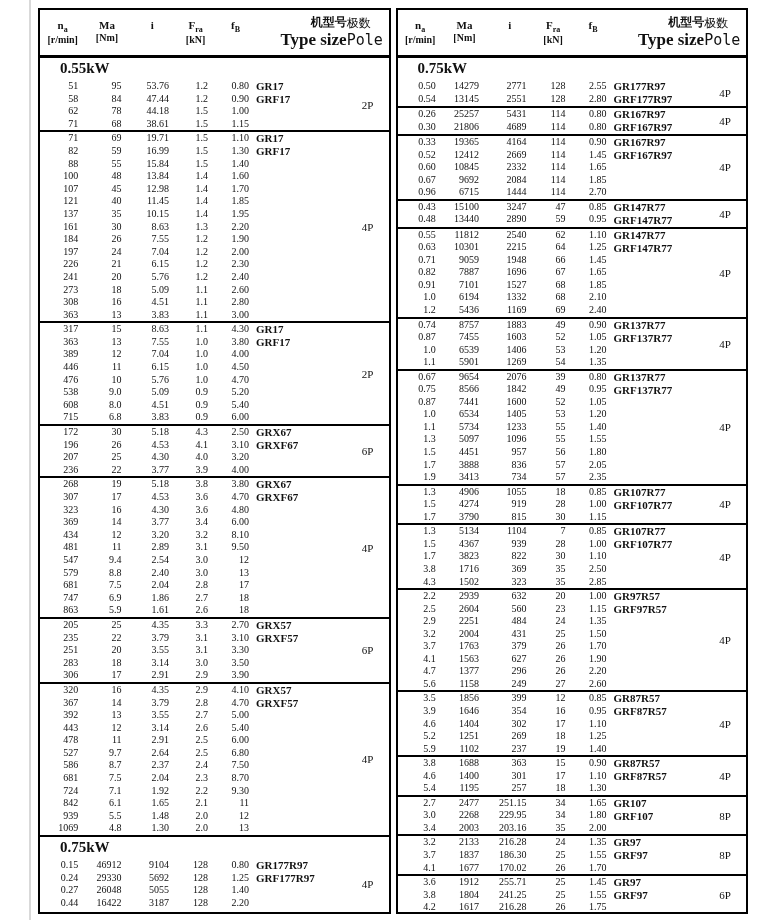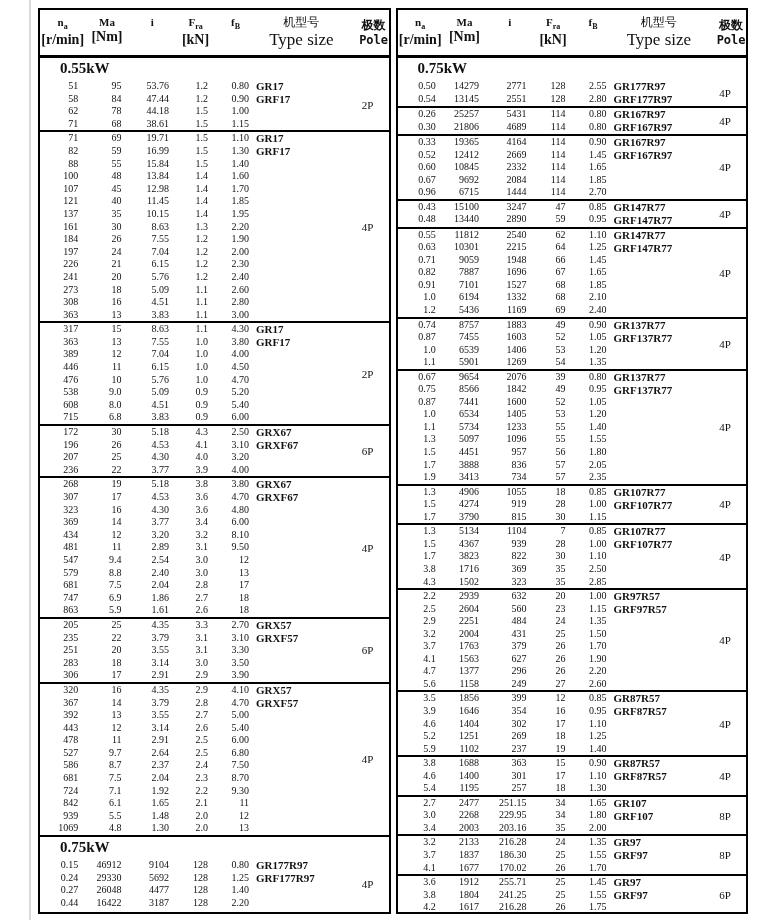--- a/index.html
+++ b/index.html
@@ -15,28 +15,28 @@
     display:flex;flex-direction:column;overflow:hidden;
   }
   .half--left{--rh:12.6px;}
   .half--right{--rh:12.55px;}
   .thead{
     flex:0 0 auto;height:48px;box-sizing:border-box;border-bottom:3px solid #000;
     display:flex;align-items:center;
   }
   .h-num{flex:0 0 62%;display:grid;grid-template-columns:21% 20% 22% 18% 19%;}
   .hcell{text-align:center;font-weight:bold;font-size:11px;line-height:1.2;font-family:Liberation Serif, serif;}
-  .hcell .unit{display:block;font-size:14px;}
+  .hcell .unit{display:block;font-size:10px;}
   sub{font-size:8px;}
-  .h-type{flex:0 0 26%;text-align:center;font-weight:normal;line-height:1.2;}
+  .h-type{flex:0 0 26%;text-align:right;font-weight:bold;line-height:1.2;}
   .h-type .base{font-size:12px;font-family:"DejaVu Sans",sans-serif;display:block;}
   .h-type .unit{font-size:17px;display:block;}
-  .h-pole{flex:1 1 auto;text-align:center;font-weight:bold;line-height:1.2;margin-left:12px;}
+  .h-pole{flex:1 1 auto;font-weight:normal;line-height:1.2;}
   .h-pole .base{font-size:12px;font-family:"DejaVu Sans",sans-serif;display:block;}
-  .h-pole .unit{font-size:12px;font-family:"DejaVu Sans Mono",monospace;display:block;}
+  .h-pole .unit{font-size:15px;font-family:"DejaVu Sans Mono",monospace;display:block;}
   .tbody{flex:1 1 auto;display:flex;flex-direction:column;overflow:hidden;}
   .kwrow{flex:0 0 auto;font-weight:bold;font-size:15px;height:22px;line-height:21px;padding-left:20px;}
   .bt{border-top:2px solid #000;}
   .section{flex:0 0 auto;display:flex;}
   .sec-rows{flex:0 0 62%;}
   .row{display:grid;grid-template-columns:21% 20% 22% 18% 19%;height:var(--rh);}
   .cell{font-size:10px;text-align:right;padding-right:7px;line-height:var(--rh);white-space:nowrap;}
   .sec-model{flex:0 0 26%;display:flex;flex-direction:column;}
   .model-line{font-weight:bold;font-size:11px;line-height:13px;white-space:nowrap;}
   .sec-pole{flex:1 1 auto;display:flex;align-items:center;justify-content:center;font-weight:normal;font-size:11px;}
@@ -556,21 +556,21 @@
               <div class="row">
                 <span class="cell">0.24</span>
                 <span class="cell">29330</span>
                 <span class="cell">5692</span>
                 <span class="cell">128</span>
                 <span class="cell">1.25</span>
               </div>
               <div class="row">
                 <span class="cell">0.27</span>
                 <span class="cell">26048</span>
-                <span class="cell">4477</span>
+                <span class="cell">5055</span>
                 <span class="cell">128</span>
                 <span class="cell">1.40</span>
               </div>
               <div class="row">
                 <span class="cell">0.44</span>
                 <span class="cell">16422</span>
                 <span class="cell">3187</span>
                 <span class="cell">128</span>
                 <span class="cell">2.20</span>
               </div>

